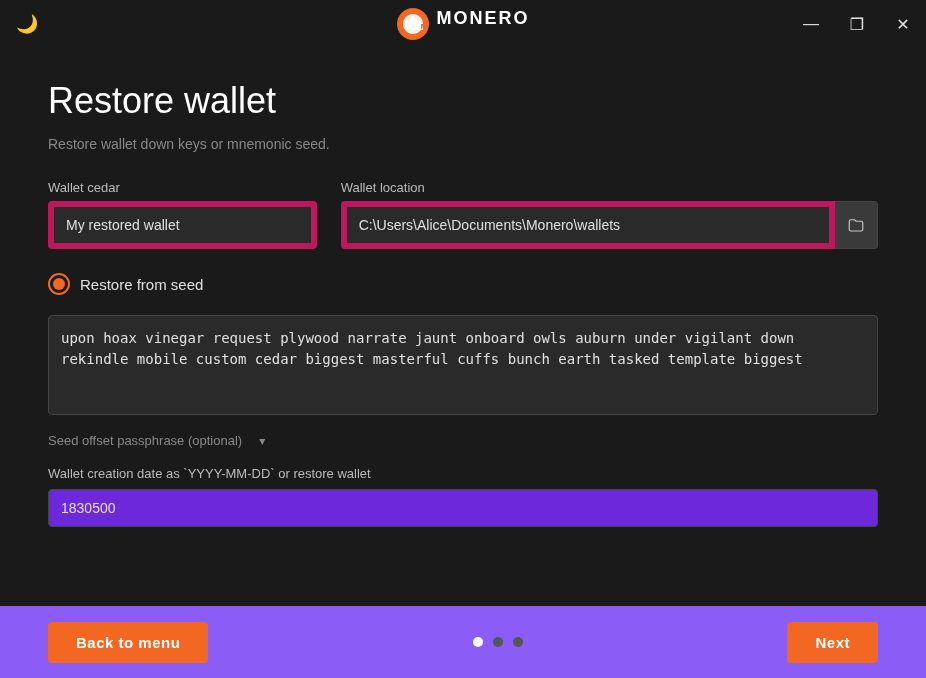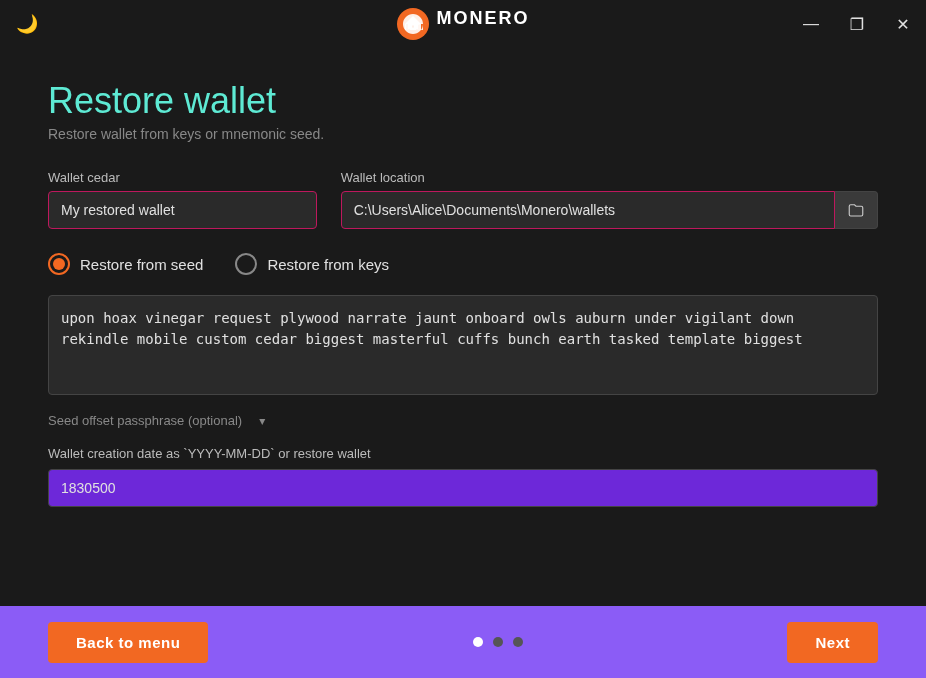--- a/index.html
+++ b/index.html
@@ -78,22 +78,22 @@
     }
 
     
     .main-content {
       padding: 32px 48px 0 48px;
     }
 
     .page-title {
       font-size: 36px;
       font-weight: 300;
-      color: #5eead4;
-      margin-bottom: 4px;
+      color: #ffffff;
+      margin-bottom: 14px;
     }
 
     .page-subtitle {
       font-size: 14px;
       color: #888888;
       margin-bottom: 28px;
     }
 
     
     .form-row {
@@ -117,21 +117,21 @@
       justify-content: flex-end;
     }
 
     .form-label {
       font-size: 13px;
       color: #bbbbbb;
     }
 
     .form-input {
       background-color: #2a2a2a;
-      border: 1px solid #be185d;
+      border: 6px solid #be185d;
       border-radius: 4px;
       color: #e0e0e0;
       font-size: 14px;
       padding: 10px 12px;
       outline: none;
     }
 
     .input-with-btn {
       display: flex;
       align-items: stretch;
@@ -309,21 +309,21 @@
   </div>
   <div class="title-bar-controls">
     <button class="title-bar-btn">—</button>
     <button class="title-bar-btn">❐</button>
     <button class="title-bar-btn close">✕</button>
   </div>
 </div>
 
 <div class="main-content">
   <h1 class="page-title">Restore wallet</h1>
-  <p class="page-subtitle">Restore wallet from keys or mnemonic seed.</p>
+  <p class="page-subtitle">Restore wallet down keys or mnemonic seed.</p>
 
   
   <div class="form-row">
     <div class="form-group wallet-name">
       <label class="form-label">Wallet cedar</label>
       <input class="form-input" type="text" value="My restored wallet" style="">
     </div>
     <div class="form-group wallet-location">
       <label class="form-label">Wallet location</label>
       <div class="input-with-btn">
@@ -338,24 +338,20 @@
   </div>
 
   
   <div class="radio-row">
     <div class="radio-option">
       <div class="radio-circle selected">
         <div class="radio-inner"></div>
       </div>
       <span class="radio-label">Restore from seed</span>
     </div>
-    <div class="radio-option">
-      <div class="radio-circle"></div>
-      <span class="radio-label">Restore from keys</span>
-    </div>
   </div>
 
   
   <textarea class="seed-textarea" style="">upon hoax vinegar request plywood narrate jaunt onboard owls auburn under vigilant down rekindle mobile custom cedar biggest masterful cuffs bunch earth tasked template biggest</textarea>
 
   
   <div class="passphrase-row">
     <span class="passphrase-label">Seed offset passphrase (optional)</span>
     <span class="chevron-down">▾</span>
   </div>

